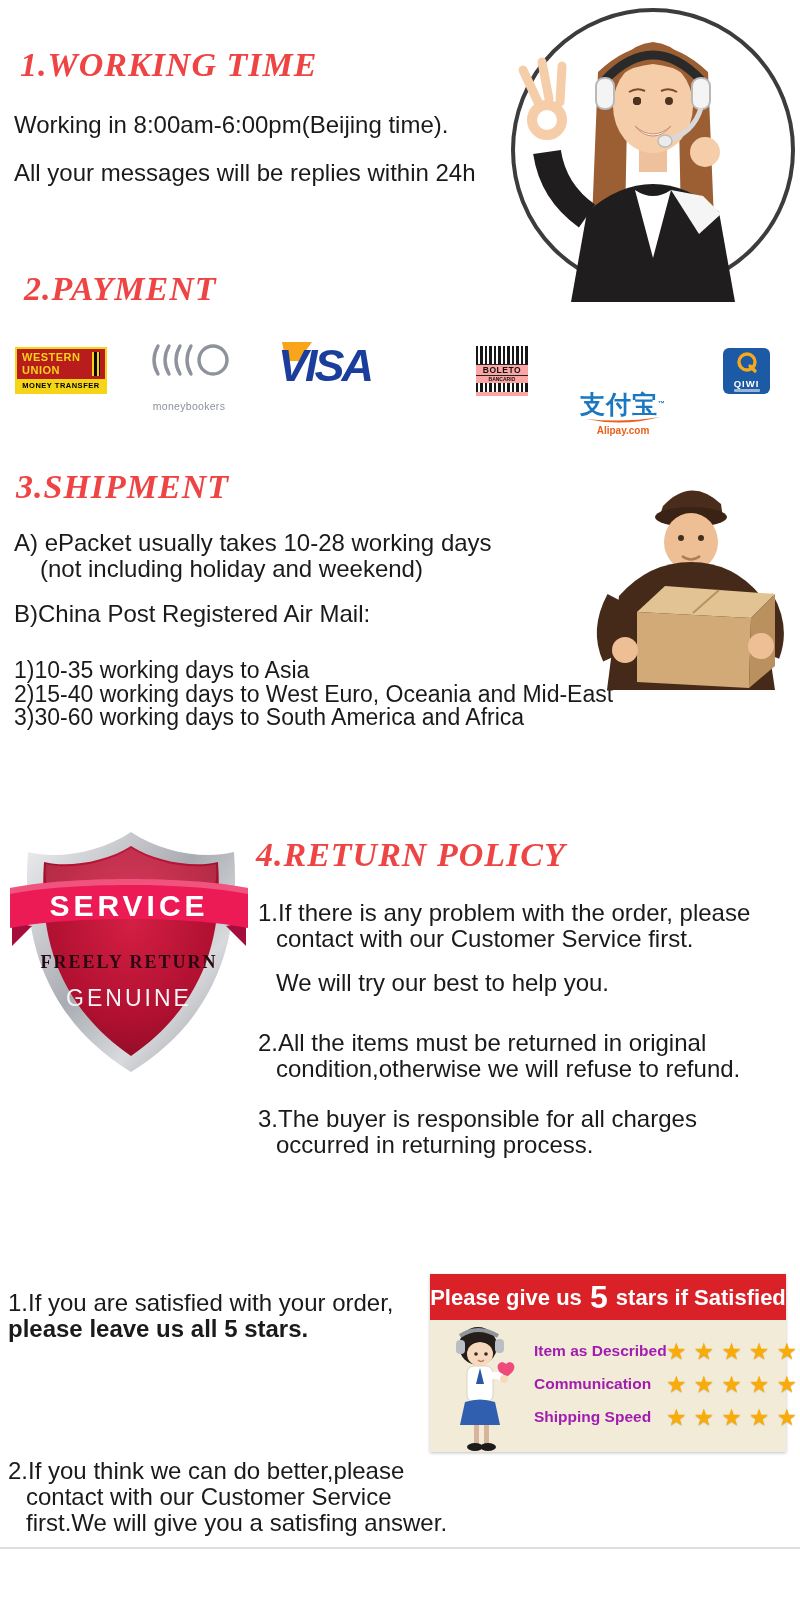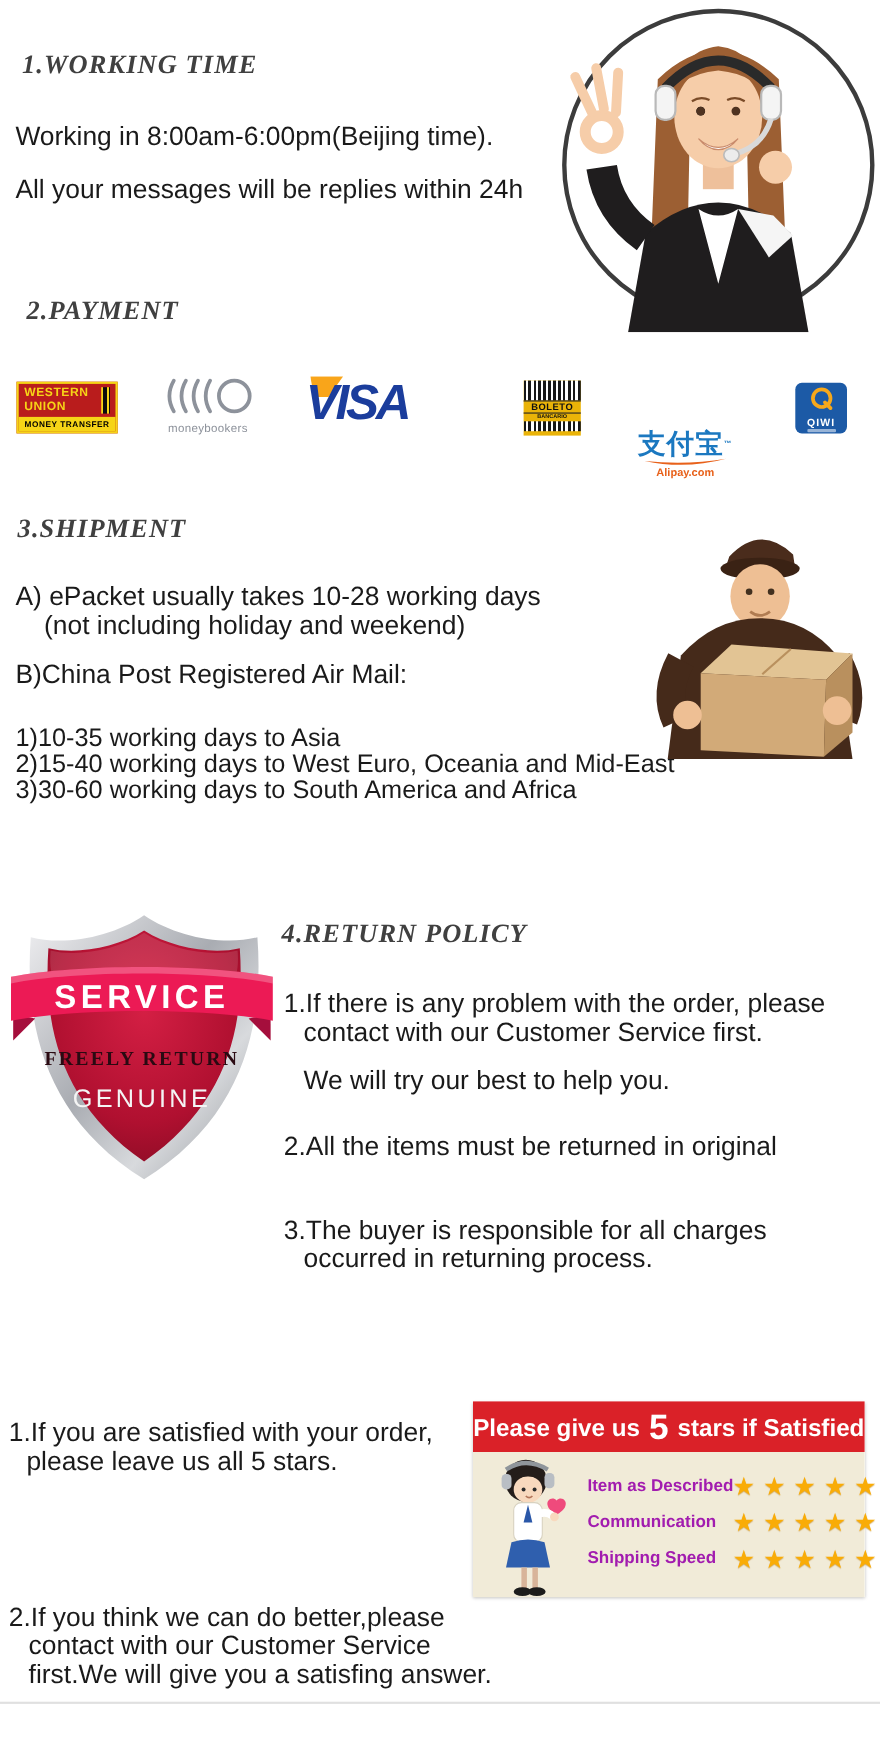--- a/index.html
+++ b/index.html
@@ -3,45 +3,45 @@
 <meta charset="utf-8">
 <style>
   html,body { margin:0; padding:0; background:#ffffff; }
   #page {
     position:relative; width:800px; height:1600px; background:#ffffff;
     overflow:hidden; font-family:"Liberation Sans", sans-serif; color:#1a1a1a;
   }
   .abs { position:absolute; }
   .sec-heading {
     font-family:"Liberation Serif", serif; font-style:italic; font-weight:700;
-    font-size:24px; color:#404040; letter-spacing:1px; white-space:nowrap;text-align:right;
+    font-size:34px; color:#ef4444; letter-spacing:1px; white-space:nowrap;text-align:right;
   }
   .txt { font-size:24px; line-height:26px; color:#1a1a1a; white-space:nowrap; }
   .txt-sm { font-size:23px; line-height:23.5px; color:#1a1a1a; white-space:nowrap; }
   .indent { display:block; }
 
   
   .wu { width:92px; height:47px; border:2px solid #f6d417; background:#b91c1c; box-sizing:border-box; }
   .wu-top { position:relative; height:30px; }
   .wu-name { position:absolute; left:5px; top:2px; color:#f6d417; font-weight:700; font-size:11px; line-height:13px; letter-spacing:0.5px; }
   .wu-bars { position:absolute; right:5px; top:3px; width:8px; height:24px;
     background:repeating-linear-gradient(90deg,#f6d417 0 2px, #0c0c0c 2px 5px); }
   .wu-tag { height:13px; background:#f6d417; color:#000; font-weight:700; font-size:7.5px;
     text-align:center; line-height:13px; letter-spacing:0.5px; }
 
   .mb { width:86px; height:52px; text-align:center; }
-  .mb-label { font-size:10.5px; color:#8d929b; letter-spacing:0.3px; margin-top:1px;text-align:center; }
+  .mb-label { font-size:10.5px; color:#8d929b; letter-spacing:0.3px; margin-top:18px;text-align:center; }
 
   .visa { width:130px; height:52px; position:relative; }
   .visa-tri { position:absolute; left:6px; top:1px; width:30px; height:19px;
     background:#f9a51a; clip-path:polygon(0 0, 100% 0, 55% 100%, 12% 100%); }
   .visa-text { position:absolute; left:2px; top:0; font-size:45px; line-height:50px; font-weight:700;
     font-style:italic; color:#1b3d9c; letter-spacing:-3px; }
 
-  .boleto { width:52px; height:50px; background:#eab308; text-align:center; }
+  .boleto { width:52px; height:50px; background:#fca5a5; text-align:center; }
   .boleto-bars { background:repeating-linear-gradient(90deg,#161616 0 2px,#ffffff 2px 4px,#161616 4px 7px,#ffffff 7px 9px); }
   .boleto-bars.top { height:18px; }
   .boleto-bars.bottom { height:9px; }
   .boleto-t1 { font-size:8.5px; font-weight:700; letter-spacing:0.5px; color:#111; line-height:10px; border:1px solid #222; border-left:none; border-right:none;}
   .boleto-t2 { font-size:5px; font-weight:700; color:#111; line-height:6px; padding-bottom:1px;}
 
   .alipay { width:86px; height:56px; text-align:center; position:relative;}
   .alipay-cn { font-size:25px; font-weight:700; color:#1b78c0; line-height:26px; letter-spacing:1px;
     text-shadow:0 0 1px #ffffff; }
   .alipay-tm { font-size:7px; color:#1b78c0; vertical-align:top; }
@@ -211,30 +211,31 @@
   </svg>
 
   <div class="abs sec-heading" style="left:256px; top:836px;">4.RETURN POLICY</div>
   <div class="abs txt" style="left:258px; top:900px;">
     <span class="indent">1.If there is any problem with the order, please</span>
     <span class="indent" style="margin-left:18px;">contact with our Customer Service first.</span>
   </div>
   <div class="abs txt" style="left:276px; top:970px;">We will try our best to help you.</div>
   <div class="abs txt" style="left:258px; top:1030px;">
     <span class="indent">2.All the items must be returned in original</span>
+    <span class="indent" style="margin-left:18px;">condition,otherwise we will refuse to refund.</span>
   </div>
   <div class="abs txt" style="left:258px; top:1106px;">
     <span class="indent">3.The buyer is responsible for all charges</span>
     <span class="indent" style="margin-left:18px;">occurred in returning process.</span>
   </div>
 
 
   <div class="abs txt" style="left:8px; top:1290px;">
     <span class="indent">1.If you are satisfied with your order,</span>
-    <span class="indent" style="margin-left:16px;">please leave us all 5 stars.</span>
+    <span class="indent" style="font-weight:bold;">please leave us all 5 stars.</span>
   </div>
 
   <div class="abs fb-banner" style="left:430px; top:1274px;">
     <div class="fb-header">
       <span>Please give us </span><span class="fb-5">5</span><span> stars if Satisfied</span>
     </div>
     <div class="fb-body">
       <svg style="position:absolute; left:8px; top:4px;" width="96" height="128" viewBox="0 0 96 128">
         <circle cx="40" cy="22" r="19" fill="#241d1a"></circle>
         <ellipse cx="42" cy="30" rx="13" ry="12" fill="#f8d9be"></ellipse>

